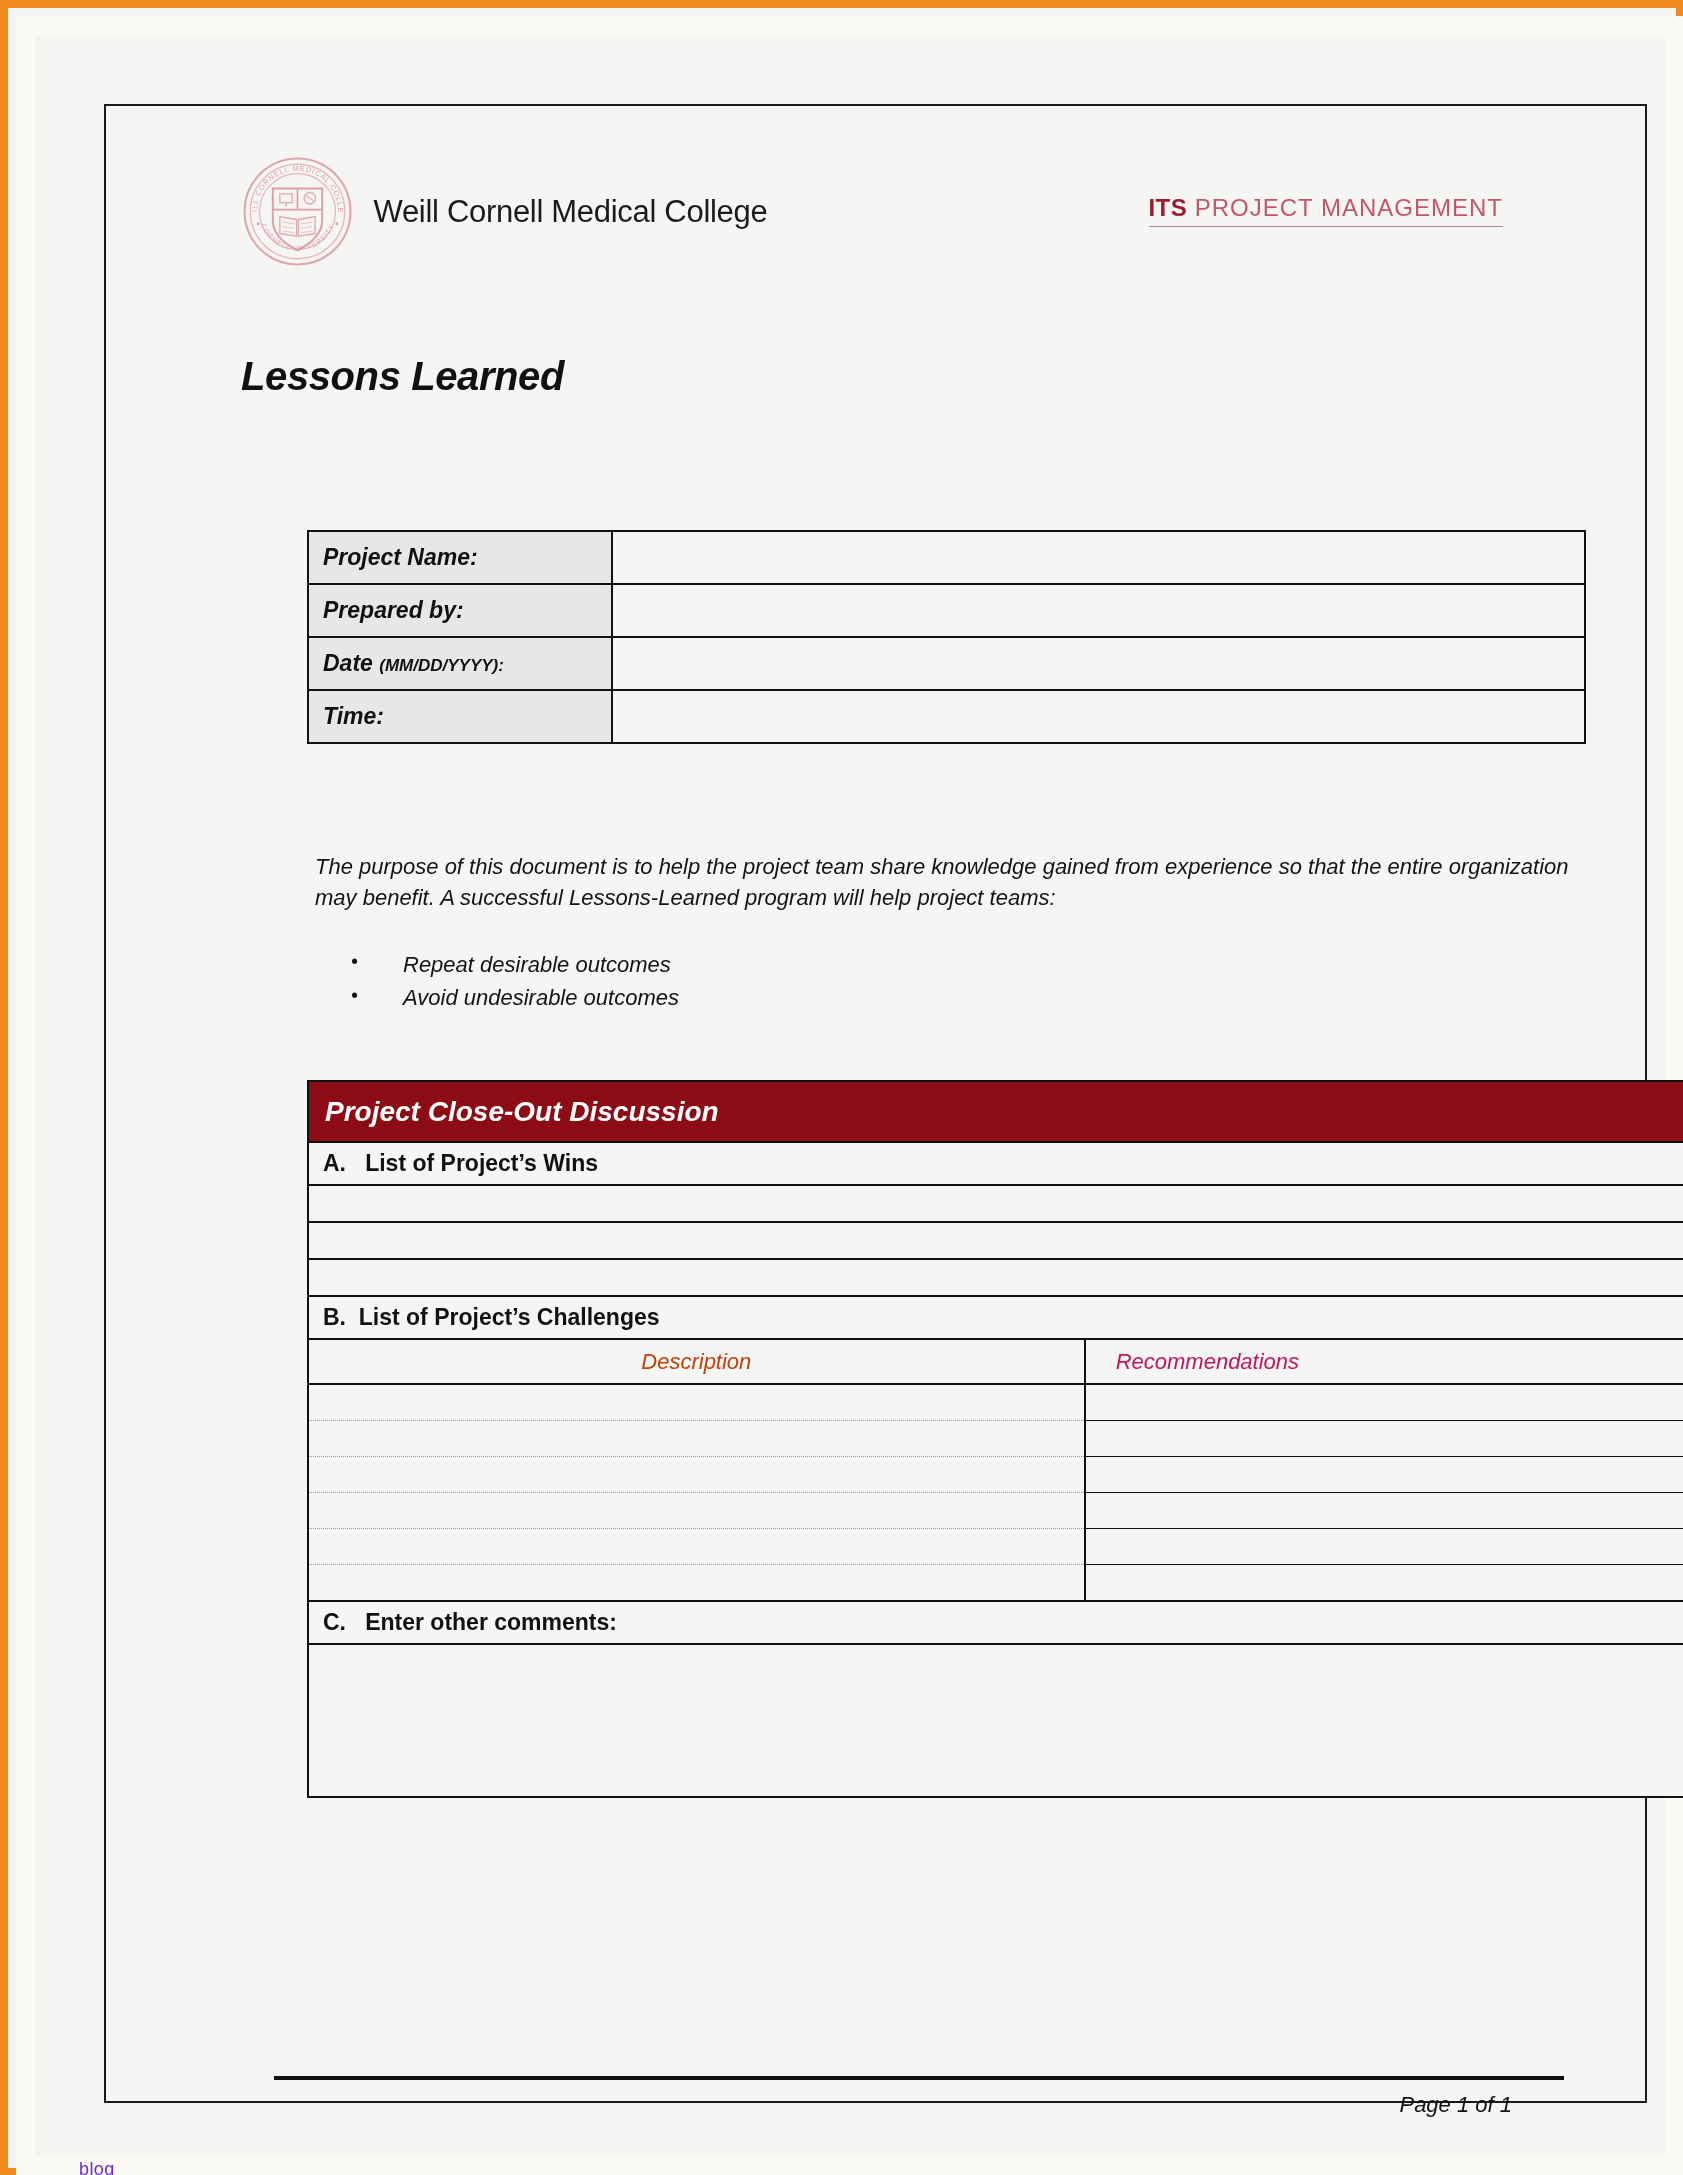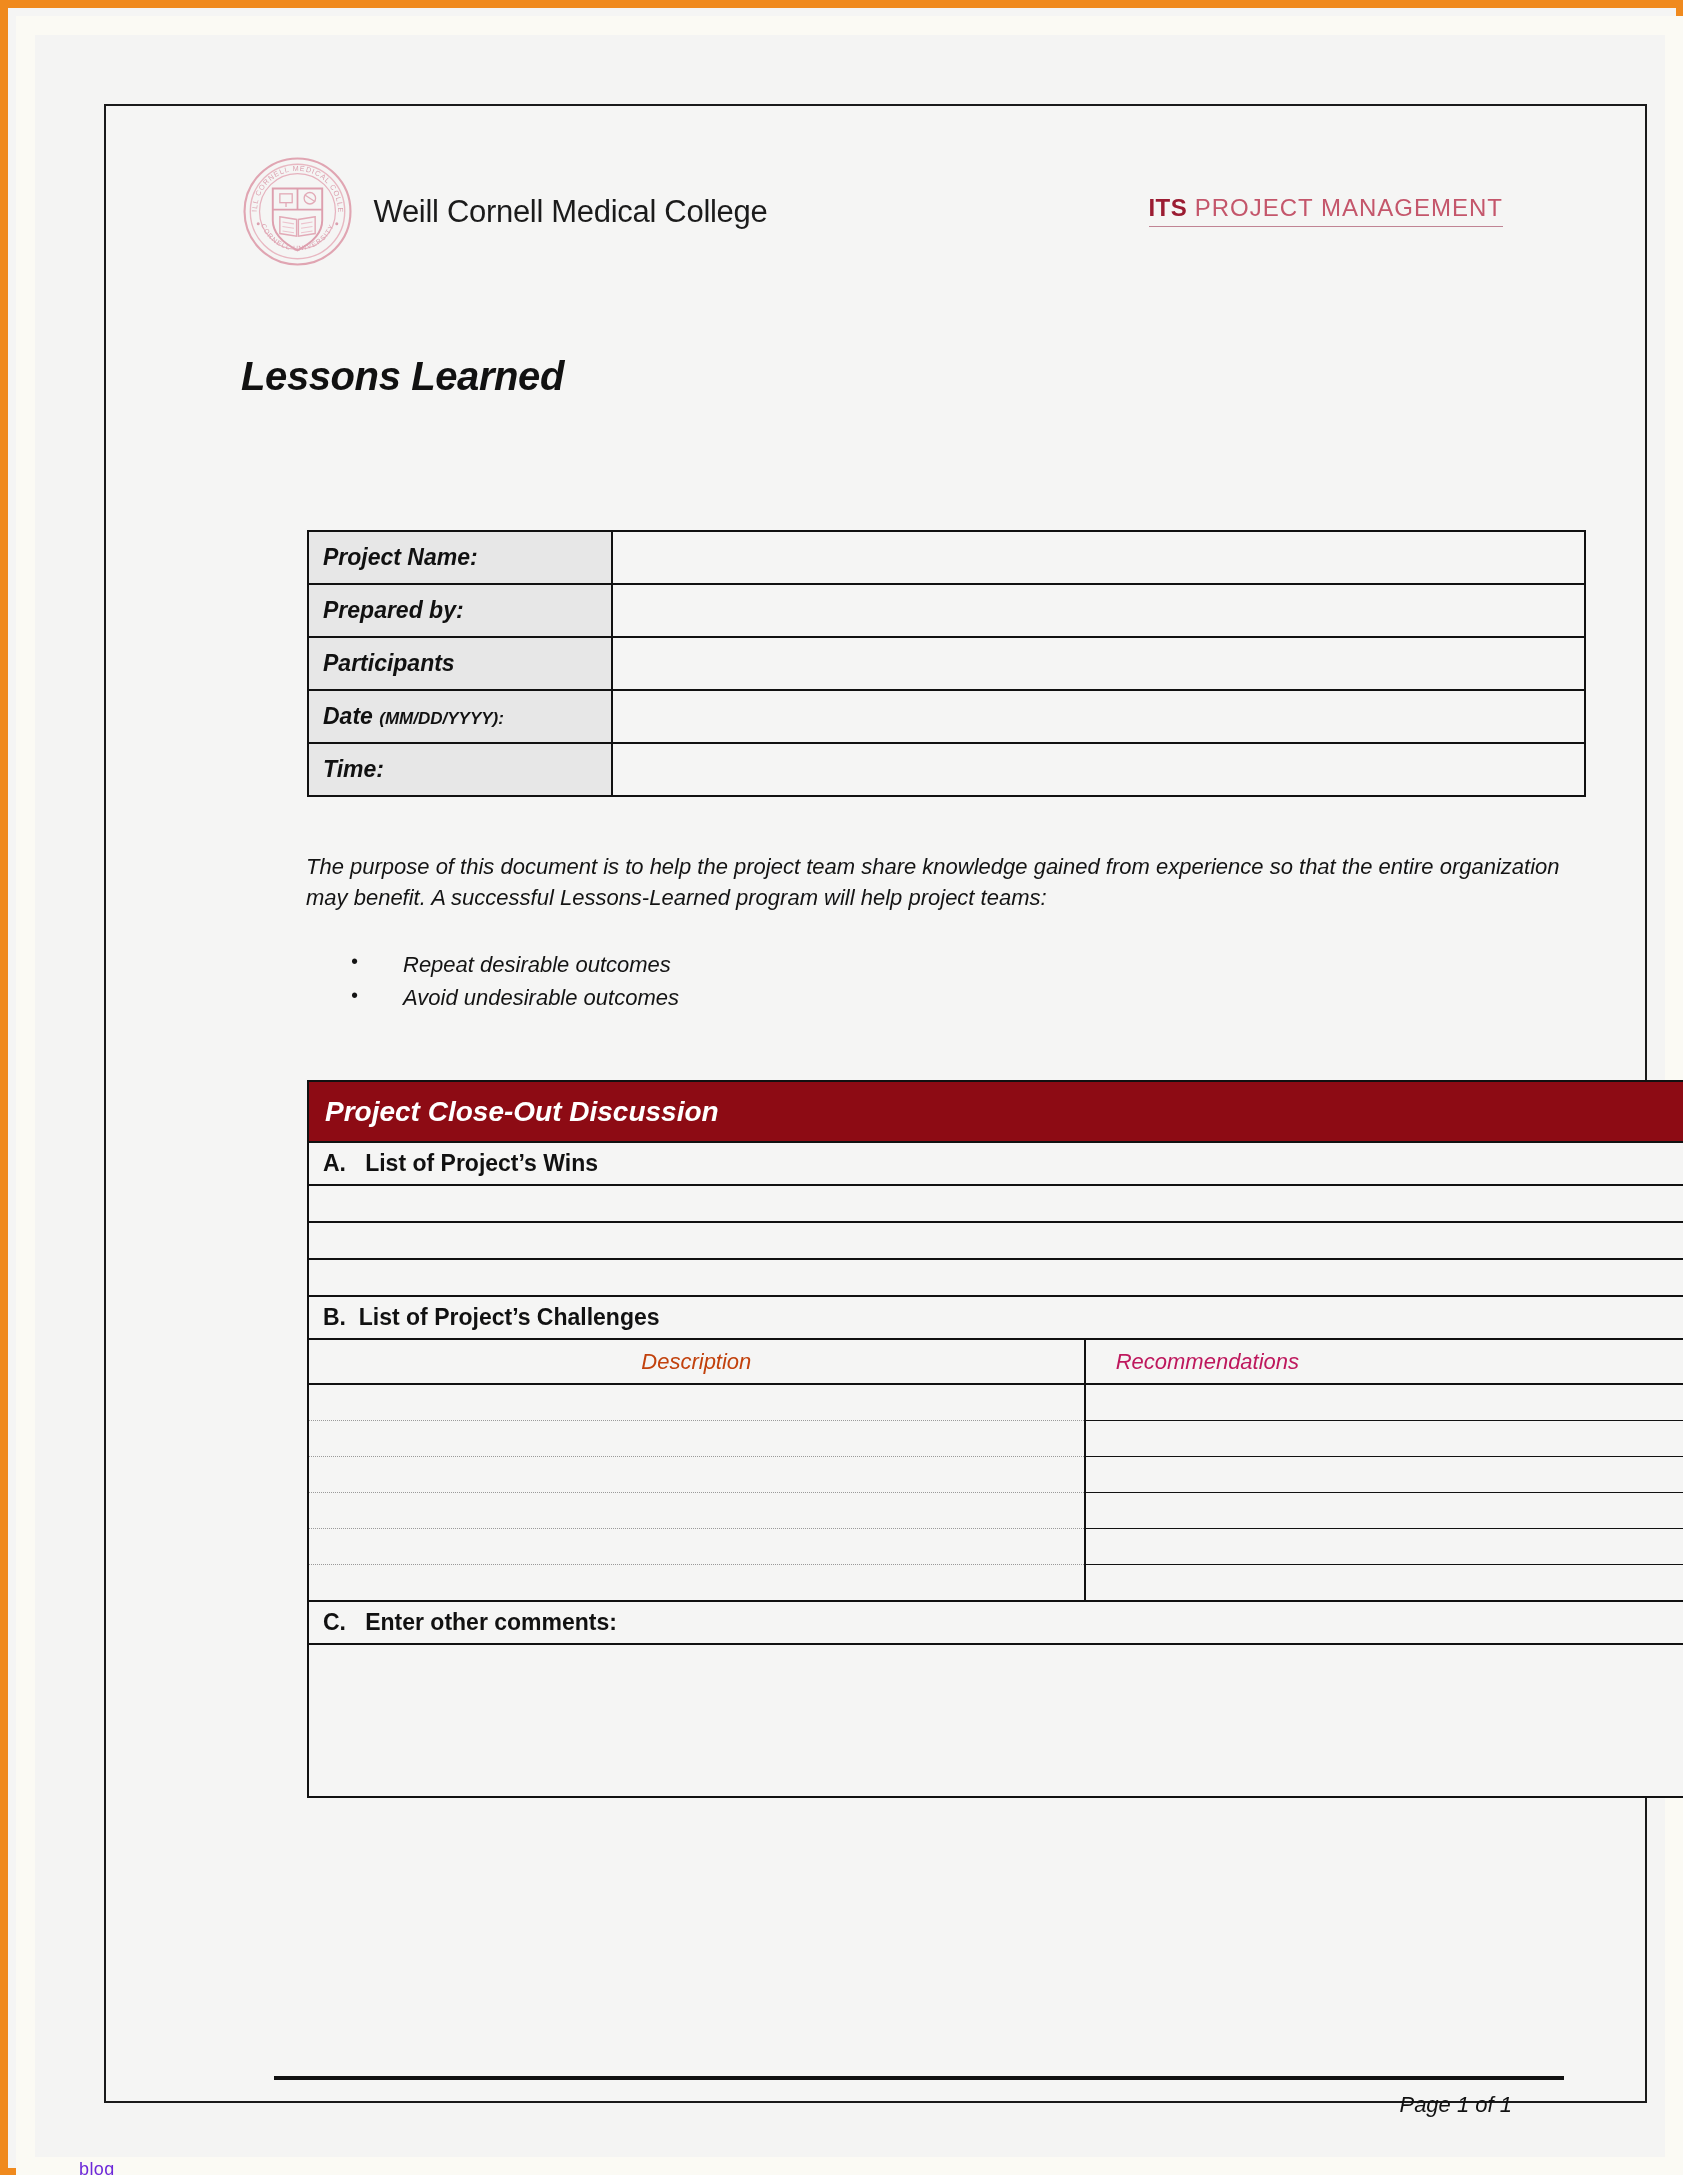--- a/index.html
+++ b/index.html
@@ -152,21 +152,21 @@
     font-weight: bold;
     font-style: italic;
   }
   #info-table td.val {
     background: #f5f5f4;
   }
 
   
   #purpose {
     position: absolute;
-    left: 200px;
+    left: 209px;
     top: 745px;
     width: 1259px;
     font-size: 22px;
     font-style: italic;
     line-height: 1.42;
     color: #141414;
   }
 
   #bullets {
     position: absolute;
@@ -364,24 +364,20 @@
           <tbody>
             <tr>
               <td class="lbl"><span>Project Name:</span></td>
               <td class="val"></td>
             </tr>
             <tr>
               <td class="lbl"><span>Prepared by:</span></td>
               <td class="val"></td>
             </tr>
             <tr>
-              <td class="lbl"><span>Participants</span></td>
-              <td class="val"></td>
-            </tr>
-            <tr>
               <td class="lbl"><span>Date </span><span class="sub">(MM/DD/YYYY):</span></td>
               <td class="val"></td>
             </tr>
             <tr>
               <td class="lbl"><span>Time:</span></td>
               <td class="val"></td>
             </tr>
           </tbody>
         </table>
 

